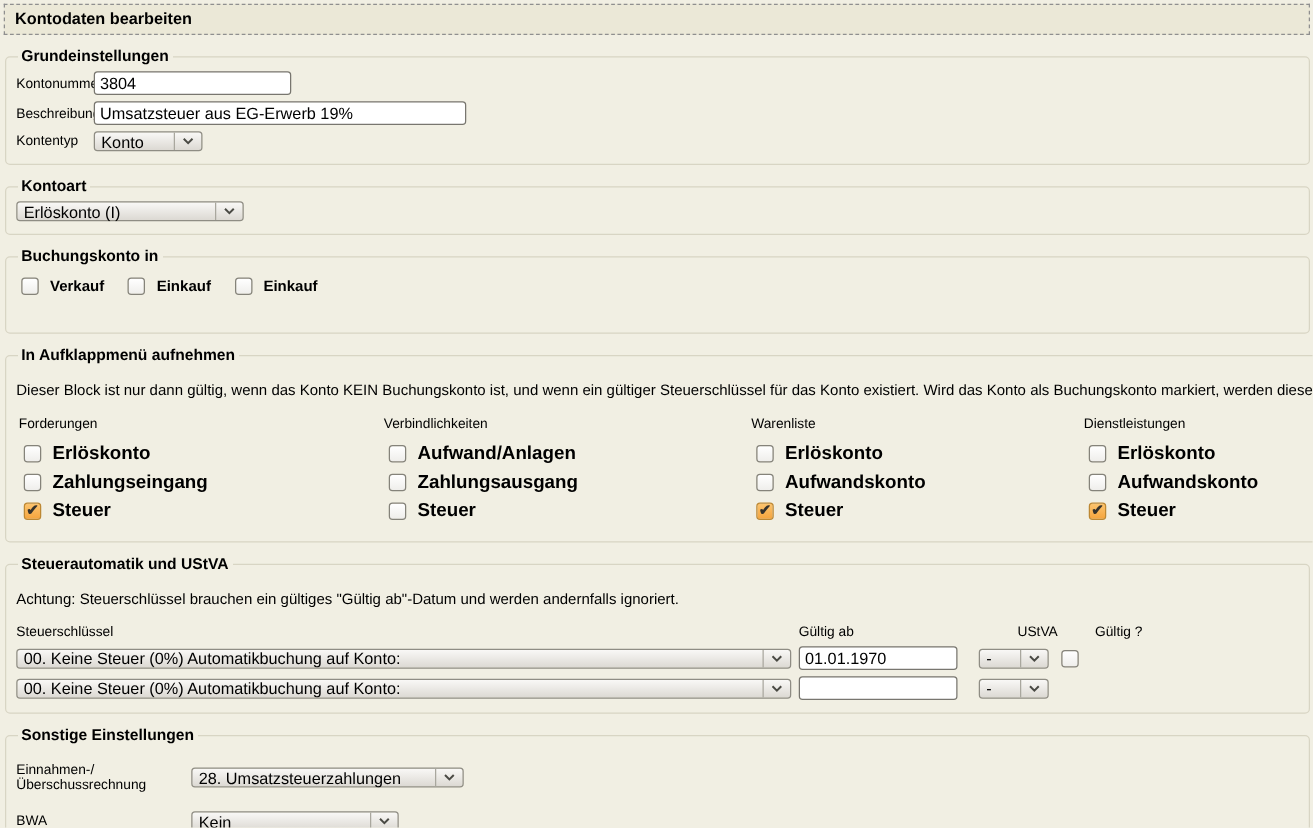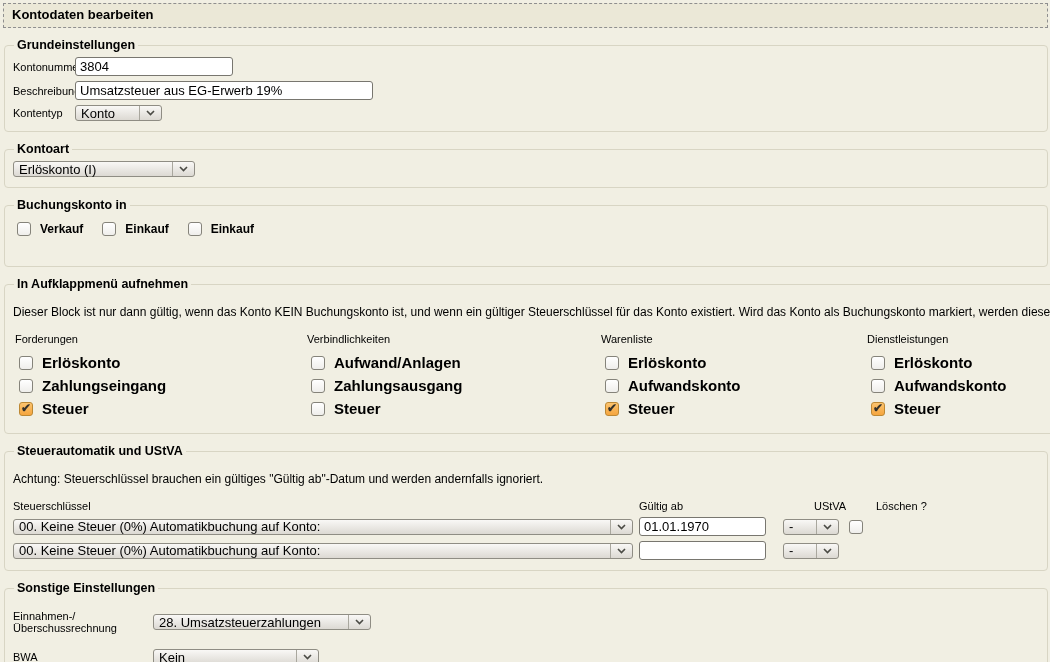--- a/index.html
+++ b/index.html
@@ -226,21 +226,21 @@
   </fieldset>
 
   <fieldset>
     <legend>Steuerautomatik und UStVA</legend>
     <div class="desc">Achtung: Steuerschlüssel brauchen ein gültiges "Gültig ab"-Datum und werden andernfalls ignoriert.</div>
 
     <div class="tax-head">
       <span class="th1">Steuerschlüssel</span>
       <span class="th2">Gültig ab</span>
       <span class="th3">UStVA</span>
-      <span>Löschen ?</span>
+      <span>Gültig ?</span>
     </div>
 
     <div class="tax-row">
       <span class="select sel-tax">
         <span class="sel-text">00. Keine Steuer (0%) Automatikbuchung auf Konto:</span>
         <span class="sel-arrow">
           <svg width="9" height="6" viewBox="0 0 9 6">
               <polyline points="1,1 4.5,4.5 8,1" stroke="#4a4a44" stroke-width="1.6" fill="none"></polyline>
             </svg>
         </span>

